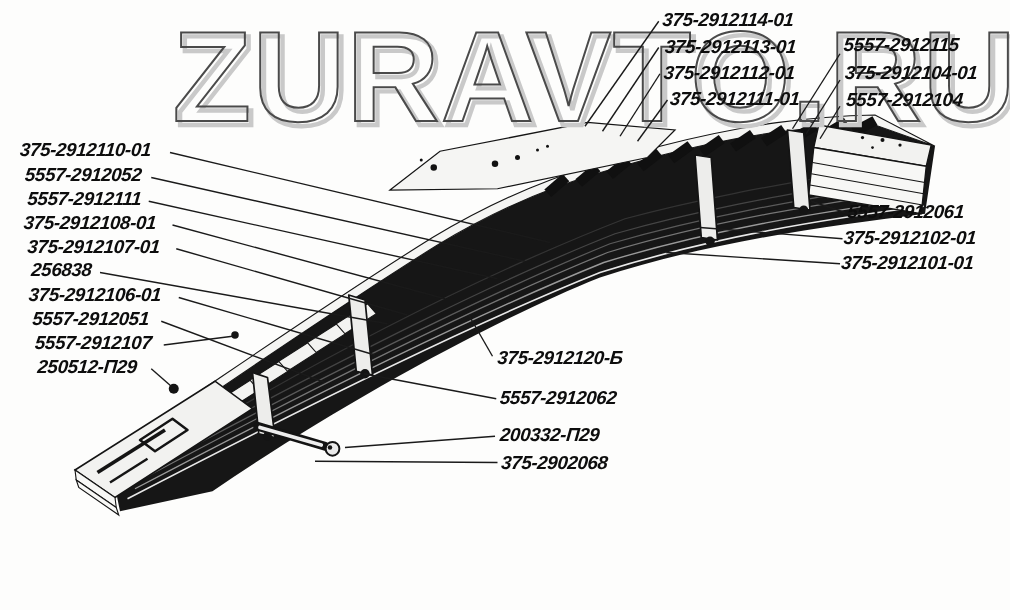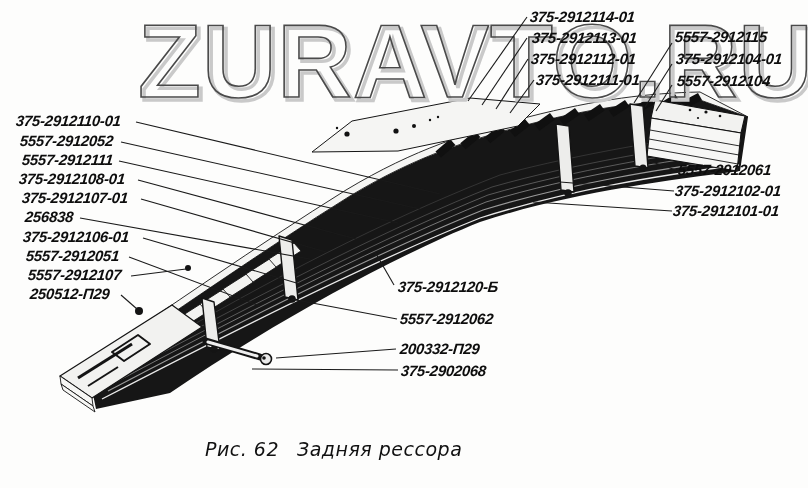--- a/index.html
+++ b/index.html
@@ -192,17 +192,14 @@
 
   <div class="plabel" style="left:678px;top:161px;">5557-2912061</div>
   <div class="plabel" style="left:675px;top:182px;">375-2912102-01</div>
   <div class="plabel" style="left:673px;top:202px;">375-2912101-01</div>
 
   <div class="plabel" style="left:398px;top:278px;">375-2912120-Б</div>
   <div class="plabel" style="left:400px;top:310px;">5557-2912062</div>
   <div class="plabel" style="left:400px;top:340px;">200332-П29</div>
   <div class="plabel" style="left:401px;top:362px;">375-2902068</div>
 
-  <div class="caption">
-    <span class="fig">Рис. 62</span><span>Задняя рессора</span>
-  </div>
 
 </div>
 
 </body></html>

